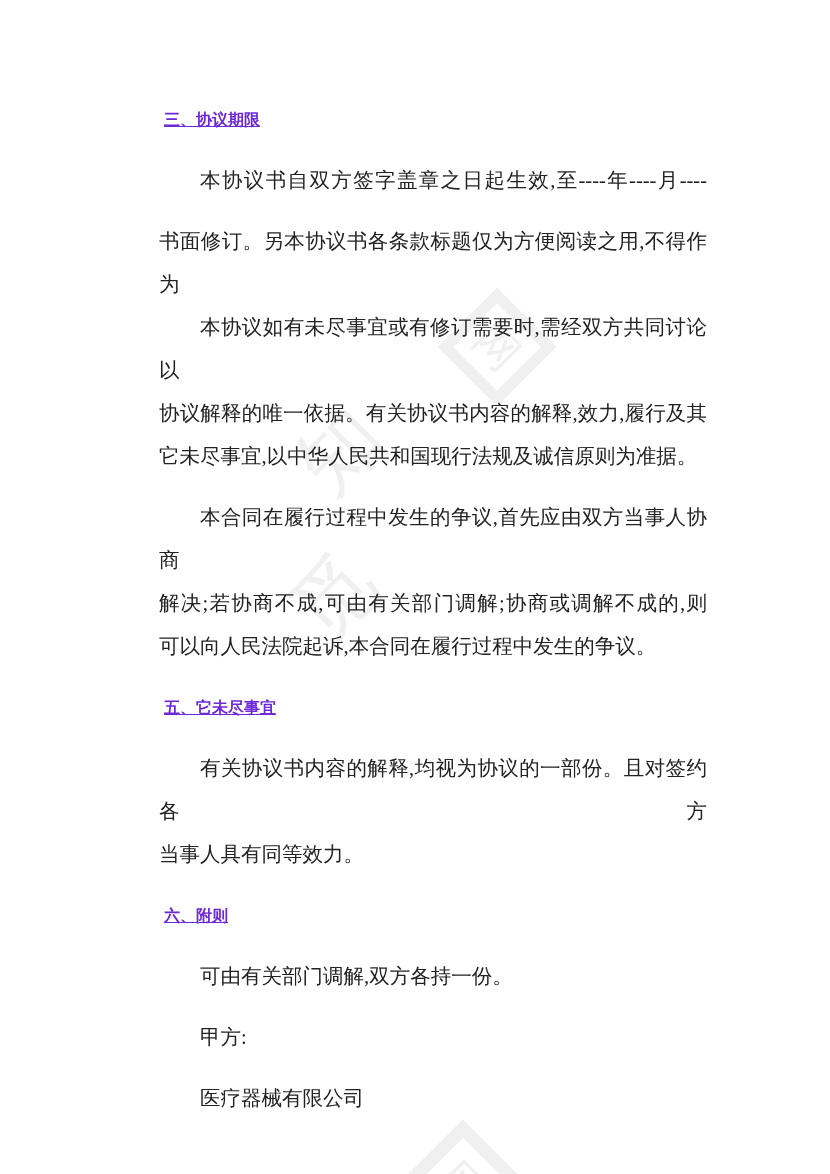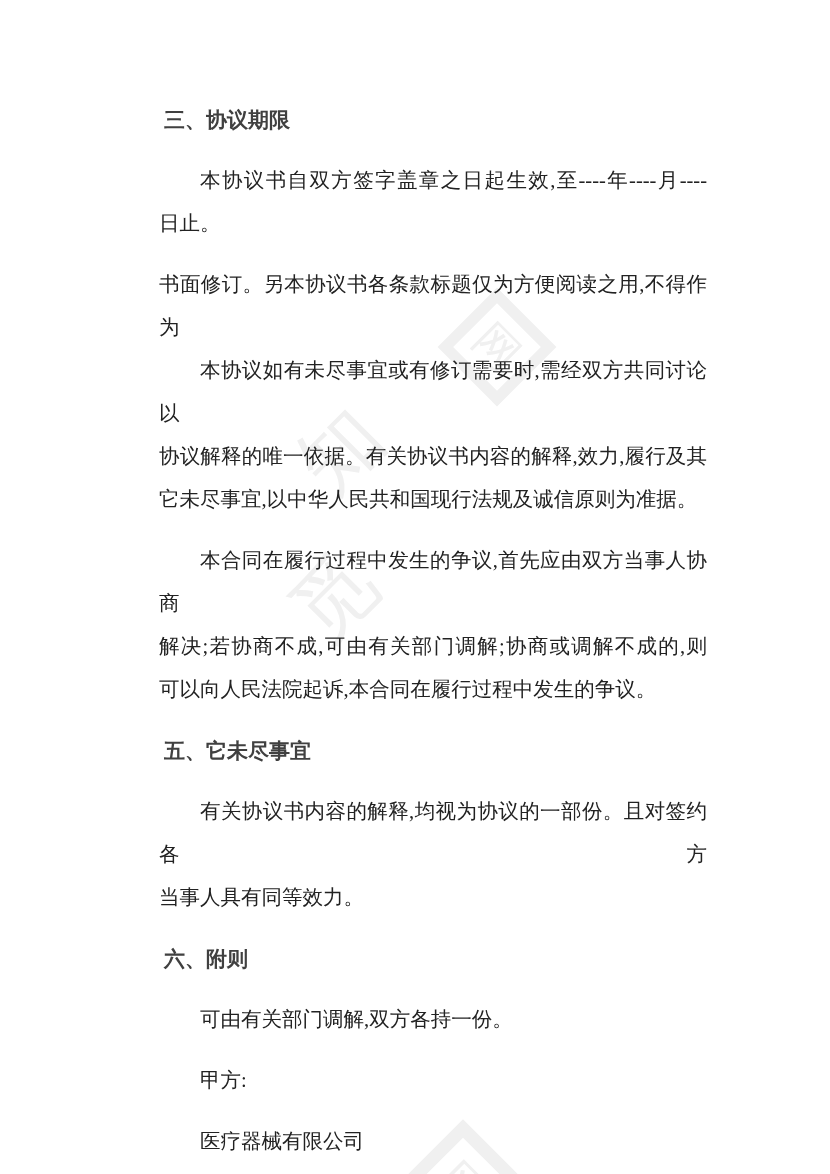--- a/index.html
+++ b/index.html
@@ -58,26 +58,27 @@
     left: 123px;
     top: 0;
     width: 584px;
     padding-top: 98px;
     z-index: 1;
     font-size: 20.5px;
   }
   .blk { margin: 18px 0 0 0; }
   .blk:first-child { margin-top: 0; }
   h2.blk {
-    font-size: 21px;
+    font-size: 16px;
     font-weight: 700;
     line-height: 43px;
     text-indent: 41px;
     font-family: "Liberation Sans", "DejaVu Sans", sans-serif;
-    color: #404040;
+    color: #6d28d9;
+    text-decoration: underline;
   }
   p.blk { margin: 18px 0 0 0; padding: 0; }
   .ln {
     display: block;
     line-height: 43px;
     text-align: justify;
     text-align-last: justify;
     margin-left: 36px;
   }
   .ln.last { text-align-last: left; }
@@ -97,21 +98,20 @@
     <div class="wm-diamond wm-diamond-bottom">
       <span class="wm-net">网</span>
     </div>
   </div>
 
   <div class="doc">
 
     <h2 class="blk">三、协议期限</h2>
     <p class="blk">
       <span class="ln ind">本协议书自双方签字盖章之日起生效,至----年----月----</span>
-      <span class="ln last">日止。</span>
     </p>
 
     <p class="blk">
       <span class="ln">书面修订。另本协议书各条款标题仅为方便阅读之用,不得作为</span>
       <span class="ln ind">本协议如有未尽事宜或有修订需要时,需经双方共同讨论以</span>
       <span class="ln">协议解释的唯一依据。有关协议书内容的解释,效力,履行及其</span>
       <span class="ln last">它未尽事宜,以中华人民共和国现行法规及诚信原则为准据。</span>
     </p>
     <p class="blk">
       <span class="ln ind">本合同在履行过程中发生的争议,首先应由双方当事人协商</span>

